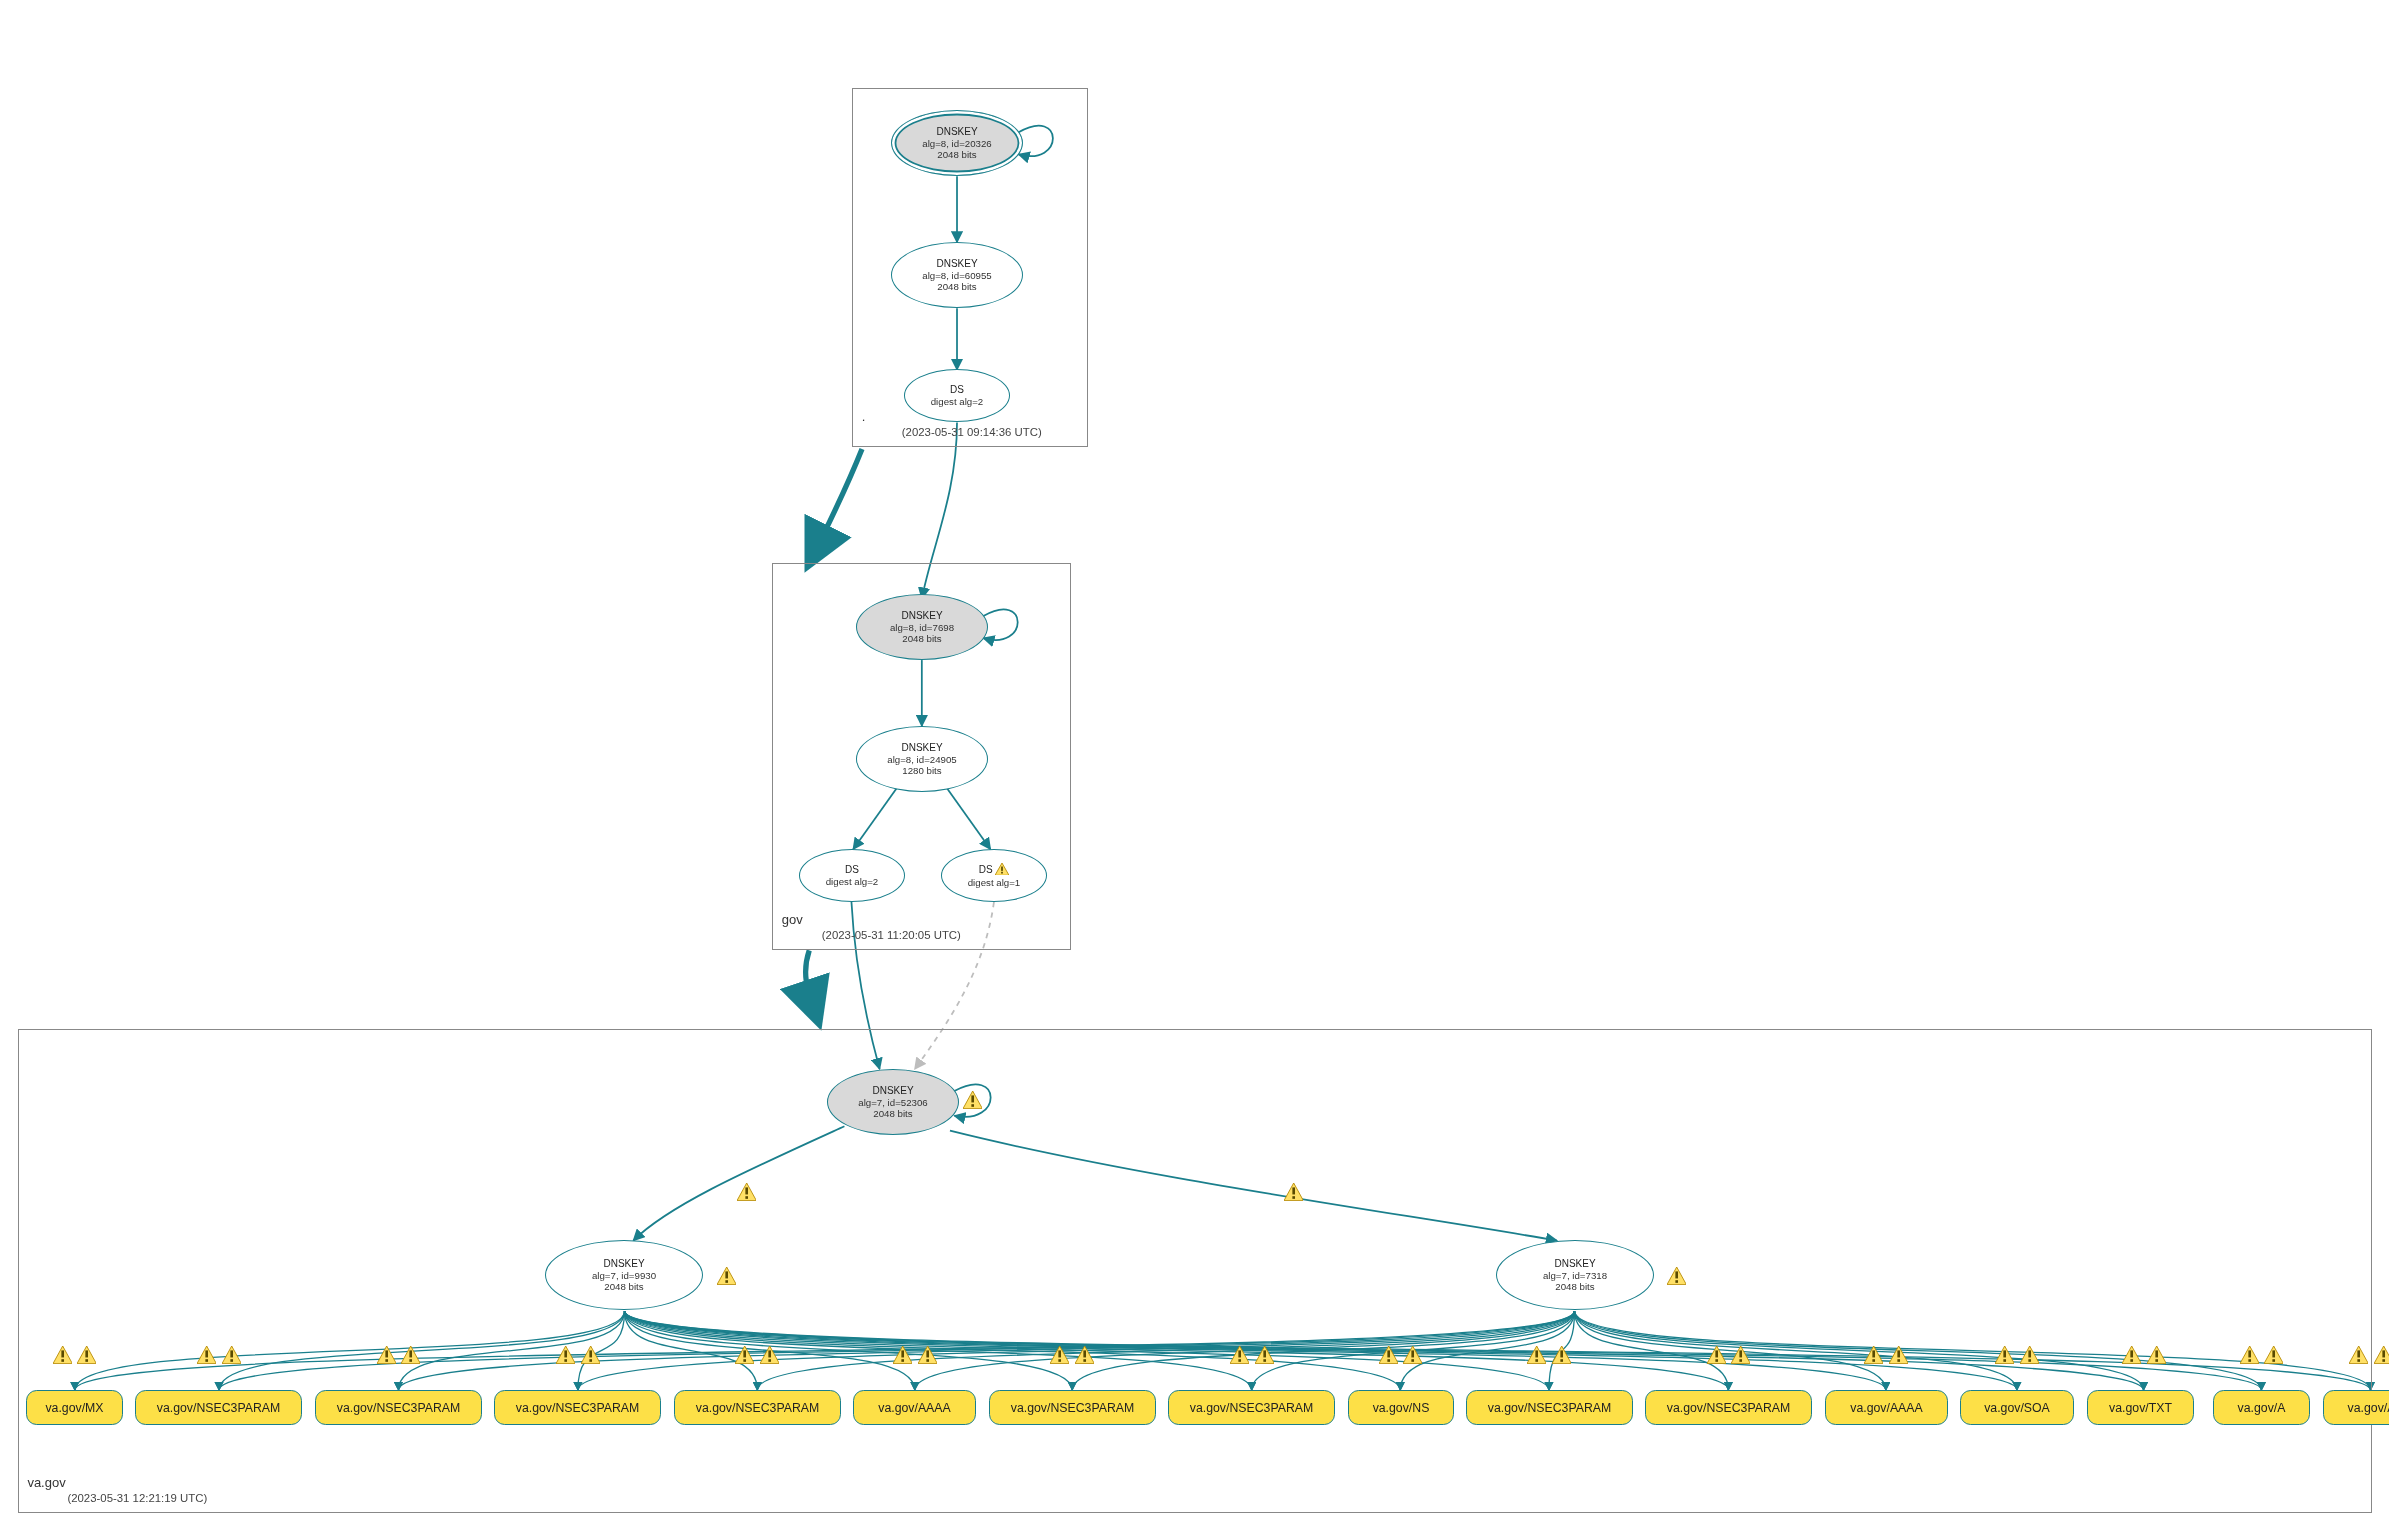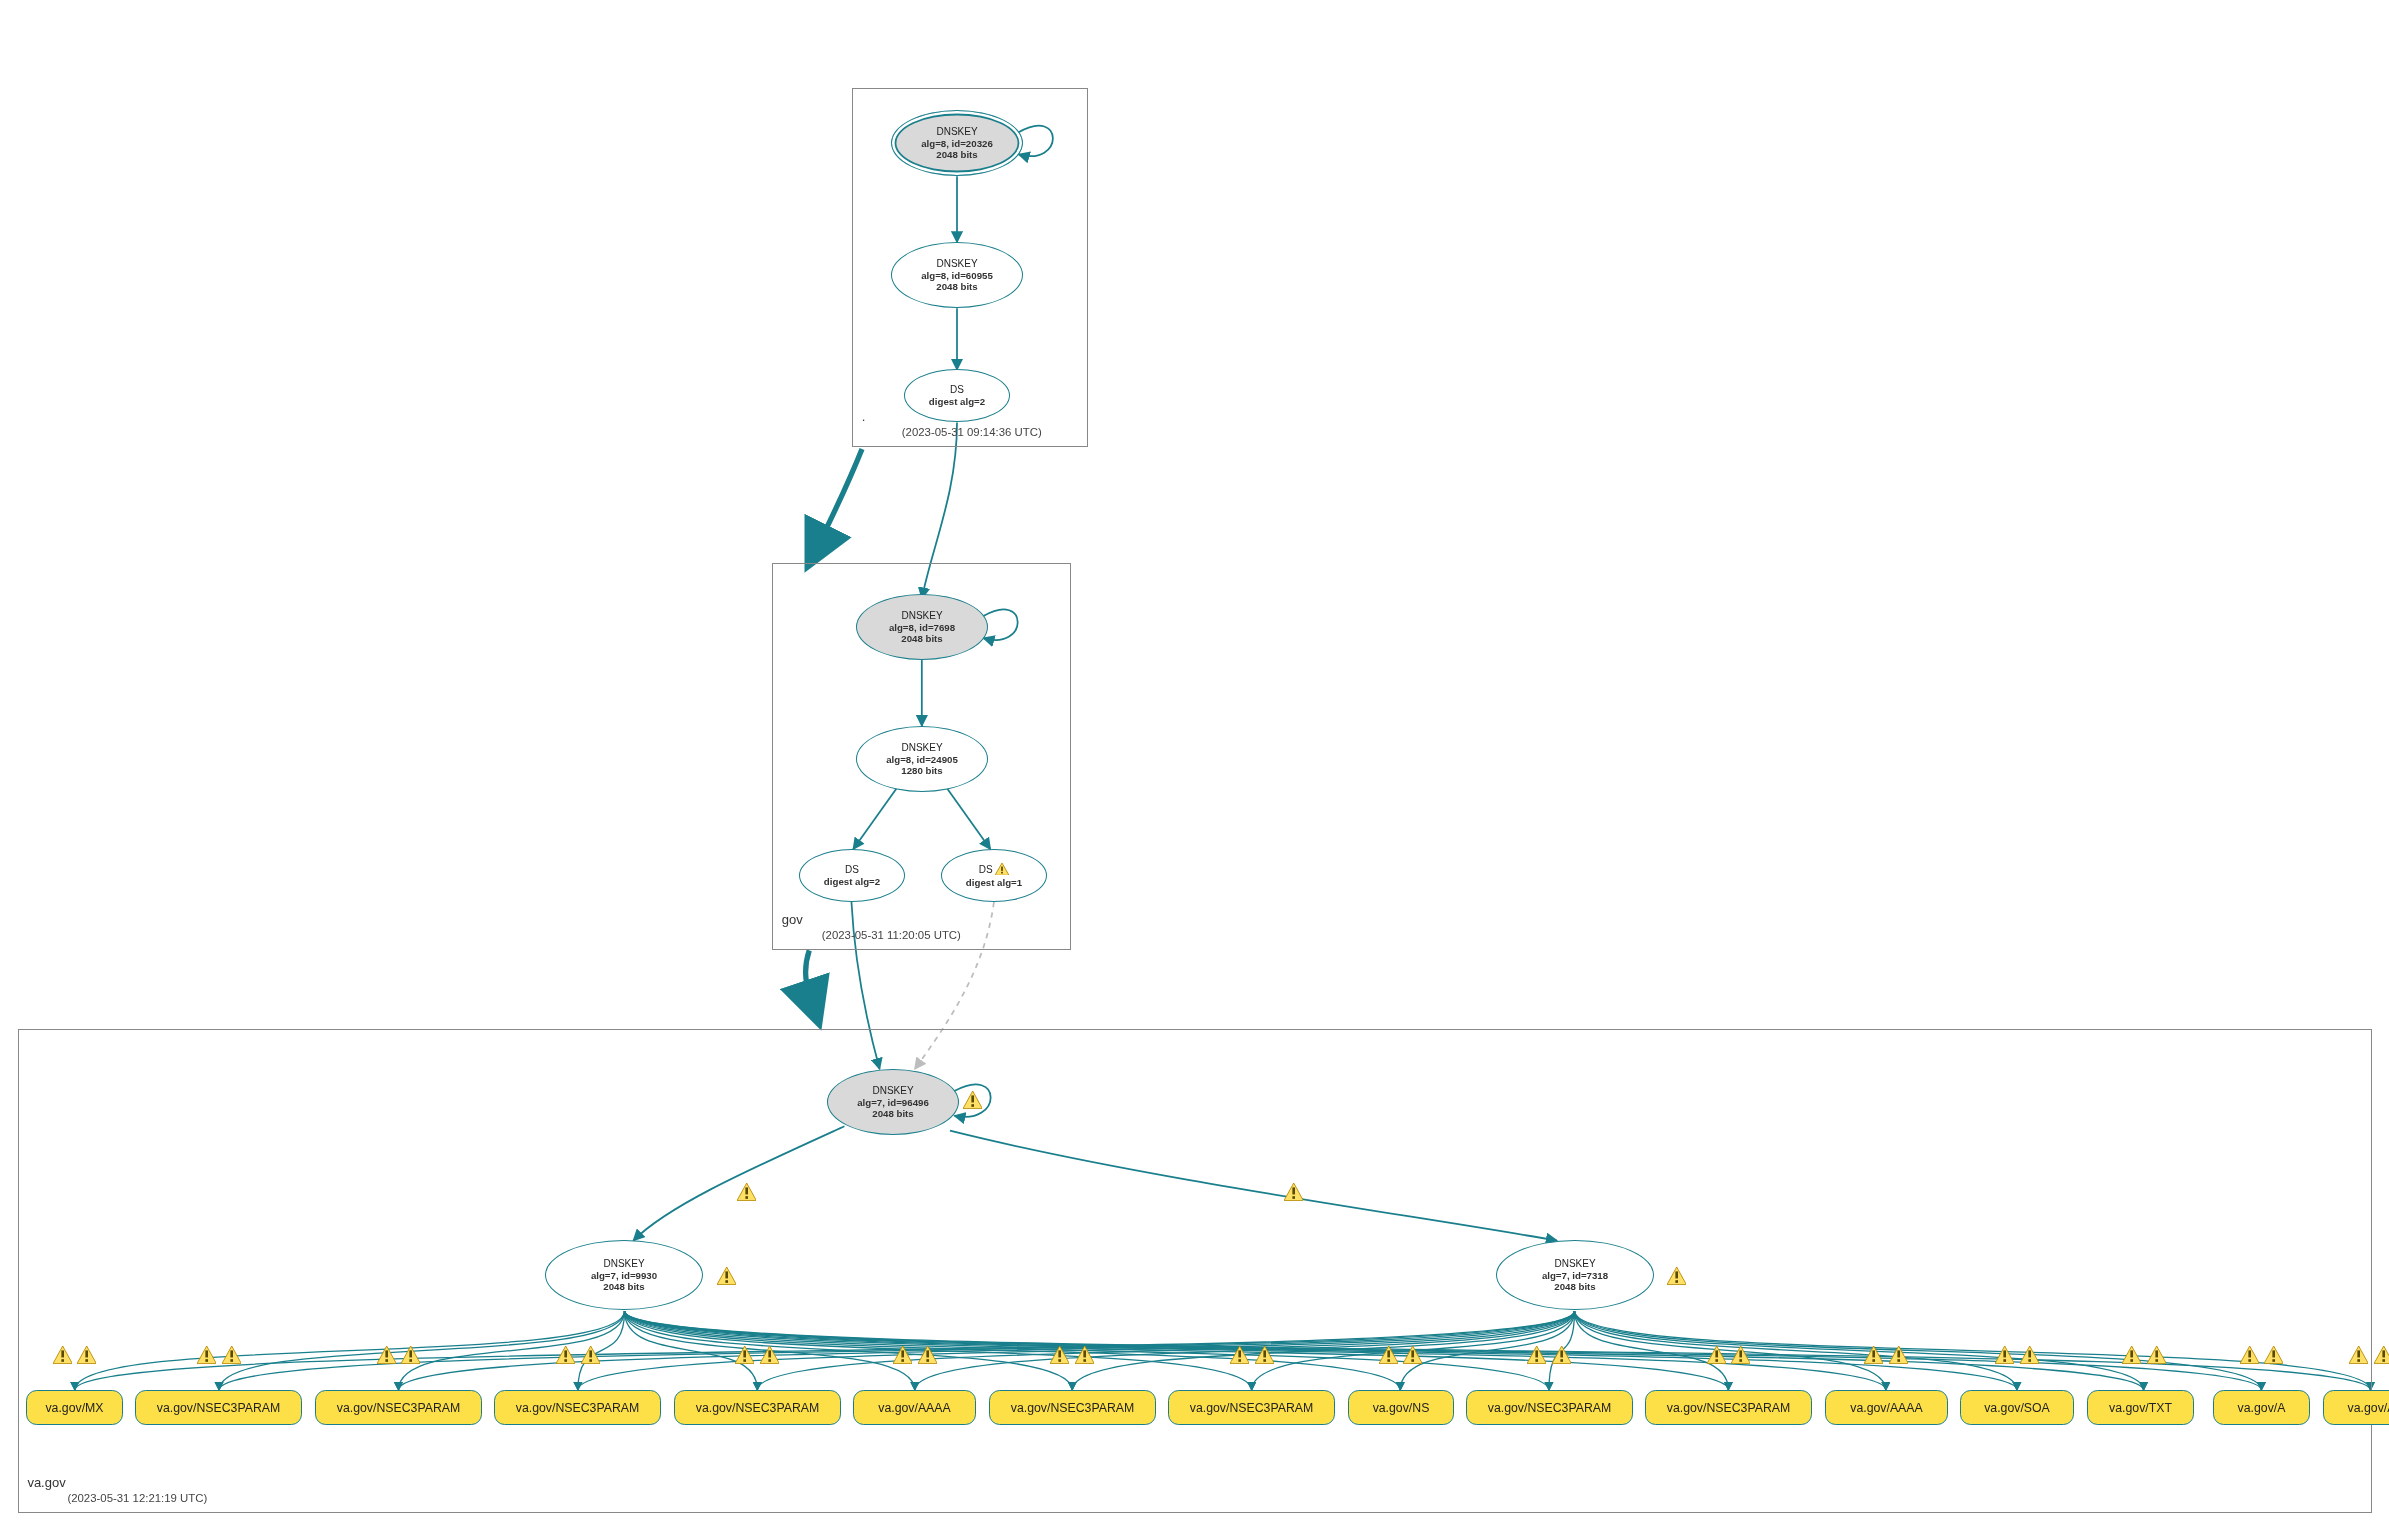--- a/index.html
+++ b/index.html
@@ -45,21 +45,21 @@
     display: flex;
     flex-direction: column;
     align-items: center;
     justify-content: center;
     text-align: center;
     line-height: 1.15;
     box-sizing: border-box;
     background: #ffffff;
   }
   .node .title { font-size: 10px; font-weight: 400; }
-  .node .sub   { font-size: 9.7px; color: #333; font-weight: bold; }
+  .node .sub   { font-size: 9.7px; color: #333; }
   .node.ksk {
     background: #d9d9d9;
     box-shadow: 0 0 0 2.6px #ffffff inset, 0 0 0 4.4px #1a7f8c inset;
   }
   .node.ksk-single {
     background: #d9d9d9;
   }
   .node.ds {
     width: 106px; height: 53px;
   }
@@ -232,21 +232,21 @@
             <rect x="7" y="4" width="2" height="5" fill="#5a4a00"></rect>
             <rect x="7" y="10" width="2" height="2" fill="#5a4a00"></rect>
           </svg>
       </span>
     </div>
     <div class="sub">digest alg=1</div>
   </div>
 
   <div class="node ksk-single" style="left:827px; top:1069px; width:132px; height:66px;">
     <div class="title">DNSKEY</div>
-    <div class="sub">alg=7, id=96496</div>
+    <div class="sub">alg=7, id=52306</div>
     <div class="sub">2048 bits</div>
   </div>
 
   <div class="node" style="left:545px; top:1240px; width:158px; height:70px;">
     <div class="title">DNSKEY</div>
     <div class="sub">alg=7, id=9930</div>
     <div class="sub">2048 bits</div>
   </div>
 
   <div class="node" style="left:1496px; top:1240px; width:158px; height:70px;">

